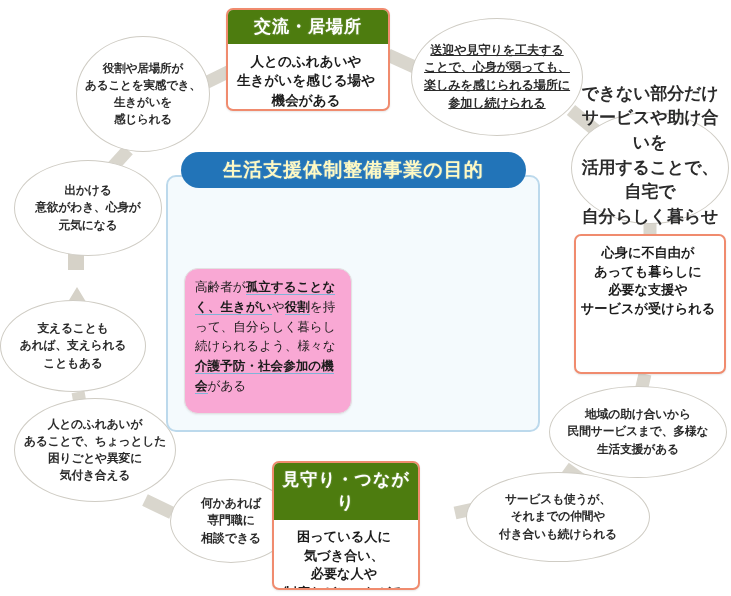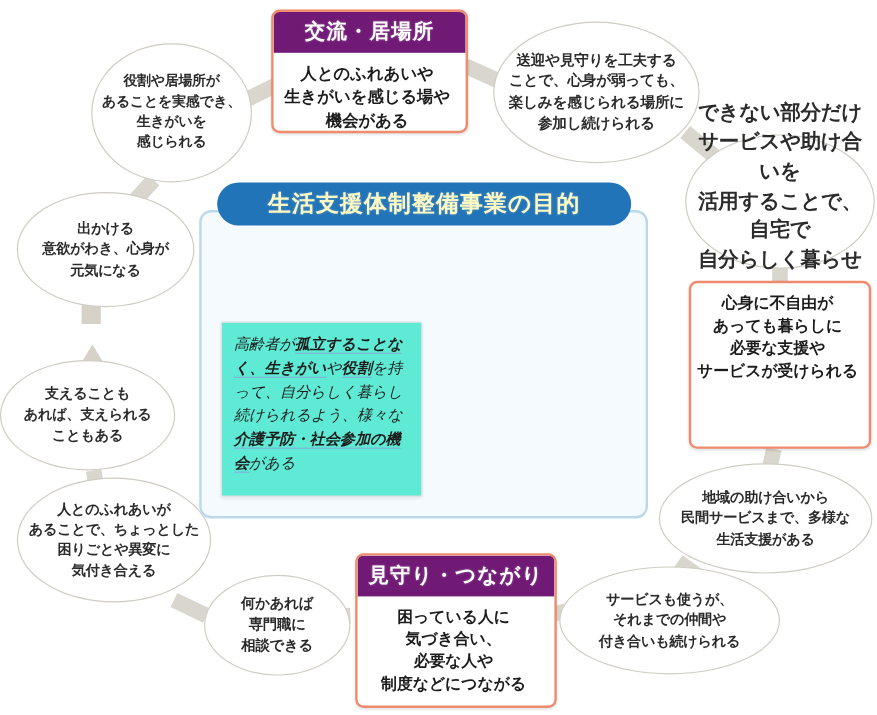--- a/index.html
+++ b/index.html
@@ -49,21 +49,21 @@
     position: absolute;
     z-index: 5;
     box-sizing: border-box;
     border: 2px solid #f08b6e;
     border-radius: 7px;
     background: #ffffff;
     overflow: hidden;
     box-shadow: 0 1px 2px rgba(0,0,0,0.10);
   }
   .card-head {
-    background: #701a75;
+    background: #4d7c0f;
     color: #ffffff;
     font-weight: bold;
     text-align: center;
     letter-spacing: 1px;
     text-shadow: 0 0 2px rgba(255,255,255,0.35);
     padding: 5px 0 6px 0;
   }
   .card-body {
     color: #1c1c1c;
     font-weight: bold;
@@ -114,29 +114,28 @@
     line-height: 1.4;
   }
   #center-lead .lead1 { font-size: 15.5px; font-weight: normal; }
   #center-lead .lead2 { font-size: 16.5px; font-weight: bold; }
   #center-lead .lead3 { font-size: 16.5px; font-weight: bold; }
 
   .subbox {
     position: absolute;
     z-index: 6;
     box-sizing: border-box;
-    background: #5eead4;
+    background: #f9a8d4;
     border: 1px solid #e2e2e2;
-    border-radius: 2px;
+    border-radius: 14px;
     padding: 9px 9px 8px 10px;
     font-size: 12.6px;
     line-height: 1.57;
     color: #1c1c1c;
     box-shadow: 0 1px 2px rgba(0,0,0,0.06);
-    font-style: italic;
   }
   #subbox-left  { left: 184px; top: 268px; width: 168px; height: 146px; }
   #subbox-right { left: 360px; top: 268px; width: 168px; height: 146px; }
   .em {
     font-weight: bold;
     border-bottom: 1.4px solid #7fb4d8;
     padding-bottom: 0px;
   }
 </style>
 </head>
@@ -177,21 +176,21 @@
   </svg>
 
   <div class="bubble" style="left:76px; top:36px; width:134px; height:116px; font-size:11.6px;">
     <span class="btxt" style="white-space:pre-line;">役割や居場所が
 あることを実感でき、
 生きがいを
 感じられる</span>
   </div>
 
   <div class="bubble" style="left:411px; top:18px; width:172px; height:118px; font-size:12.2px;">
-    <span class="btxt" style="white-space:pre-line;">送迎や見守りを工夫する
+    <span class="btxt" style="white-space:pre-line;text-decoration:underline;">送迎や見守りを工夫する
 ことで、心身が弱っても、
 楽しみを感じられる場所に
 参加し続けられる</span>
   </div>
 
   <div class="bubble" style="left:571px; top:112px; width:158px; height:112px; font-size:17px;">
     <span class="btxt" style="white-space:pre-line;">できない部分だけ
 サービスや助け合いを
 活用することで、自宅で
 自分らしく暮らせる</span>
@@ -241,21 +240,21 @@
 機会がある</div>
   </div>
 
   <div class="card" style="left:574px; top:234px; width:152px; height:140px;">
     <div class="card-body" style="font-size:13.2px; white-space:pre-line;">心身に不自由が
 あっても暮らしに
 必要な支援や
 サービスが受けられる</div>
   </div>
 
-  <div class="card" style="left:296px; top:461px; width:168px; height:129px;">
+  <div class="card" style="left:272px; top:461px; width:148px; height:129px;">
     <div class="card-head" style="font-size:17px;">見守り・つながり</div>
     <div class="card-body" style="font-size:13.2px; white-space:pre-line;">困っている人に
 気づき合い、
 必要な人や
 制度などにつながる</div>
   </div>
 
   <div id="center-panel"></div>
 
   <div id="center-title">生活支援体制整備事業の目的</div>

